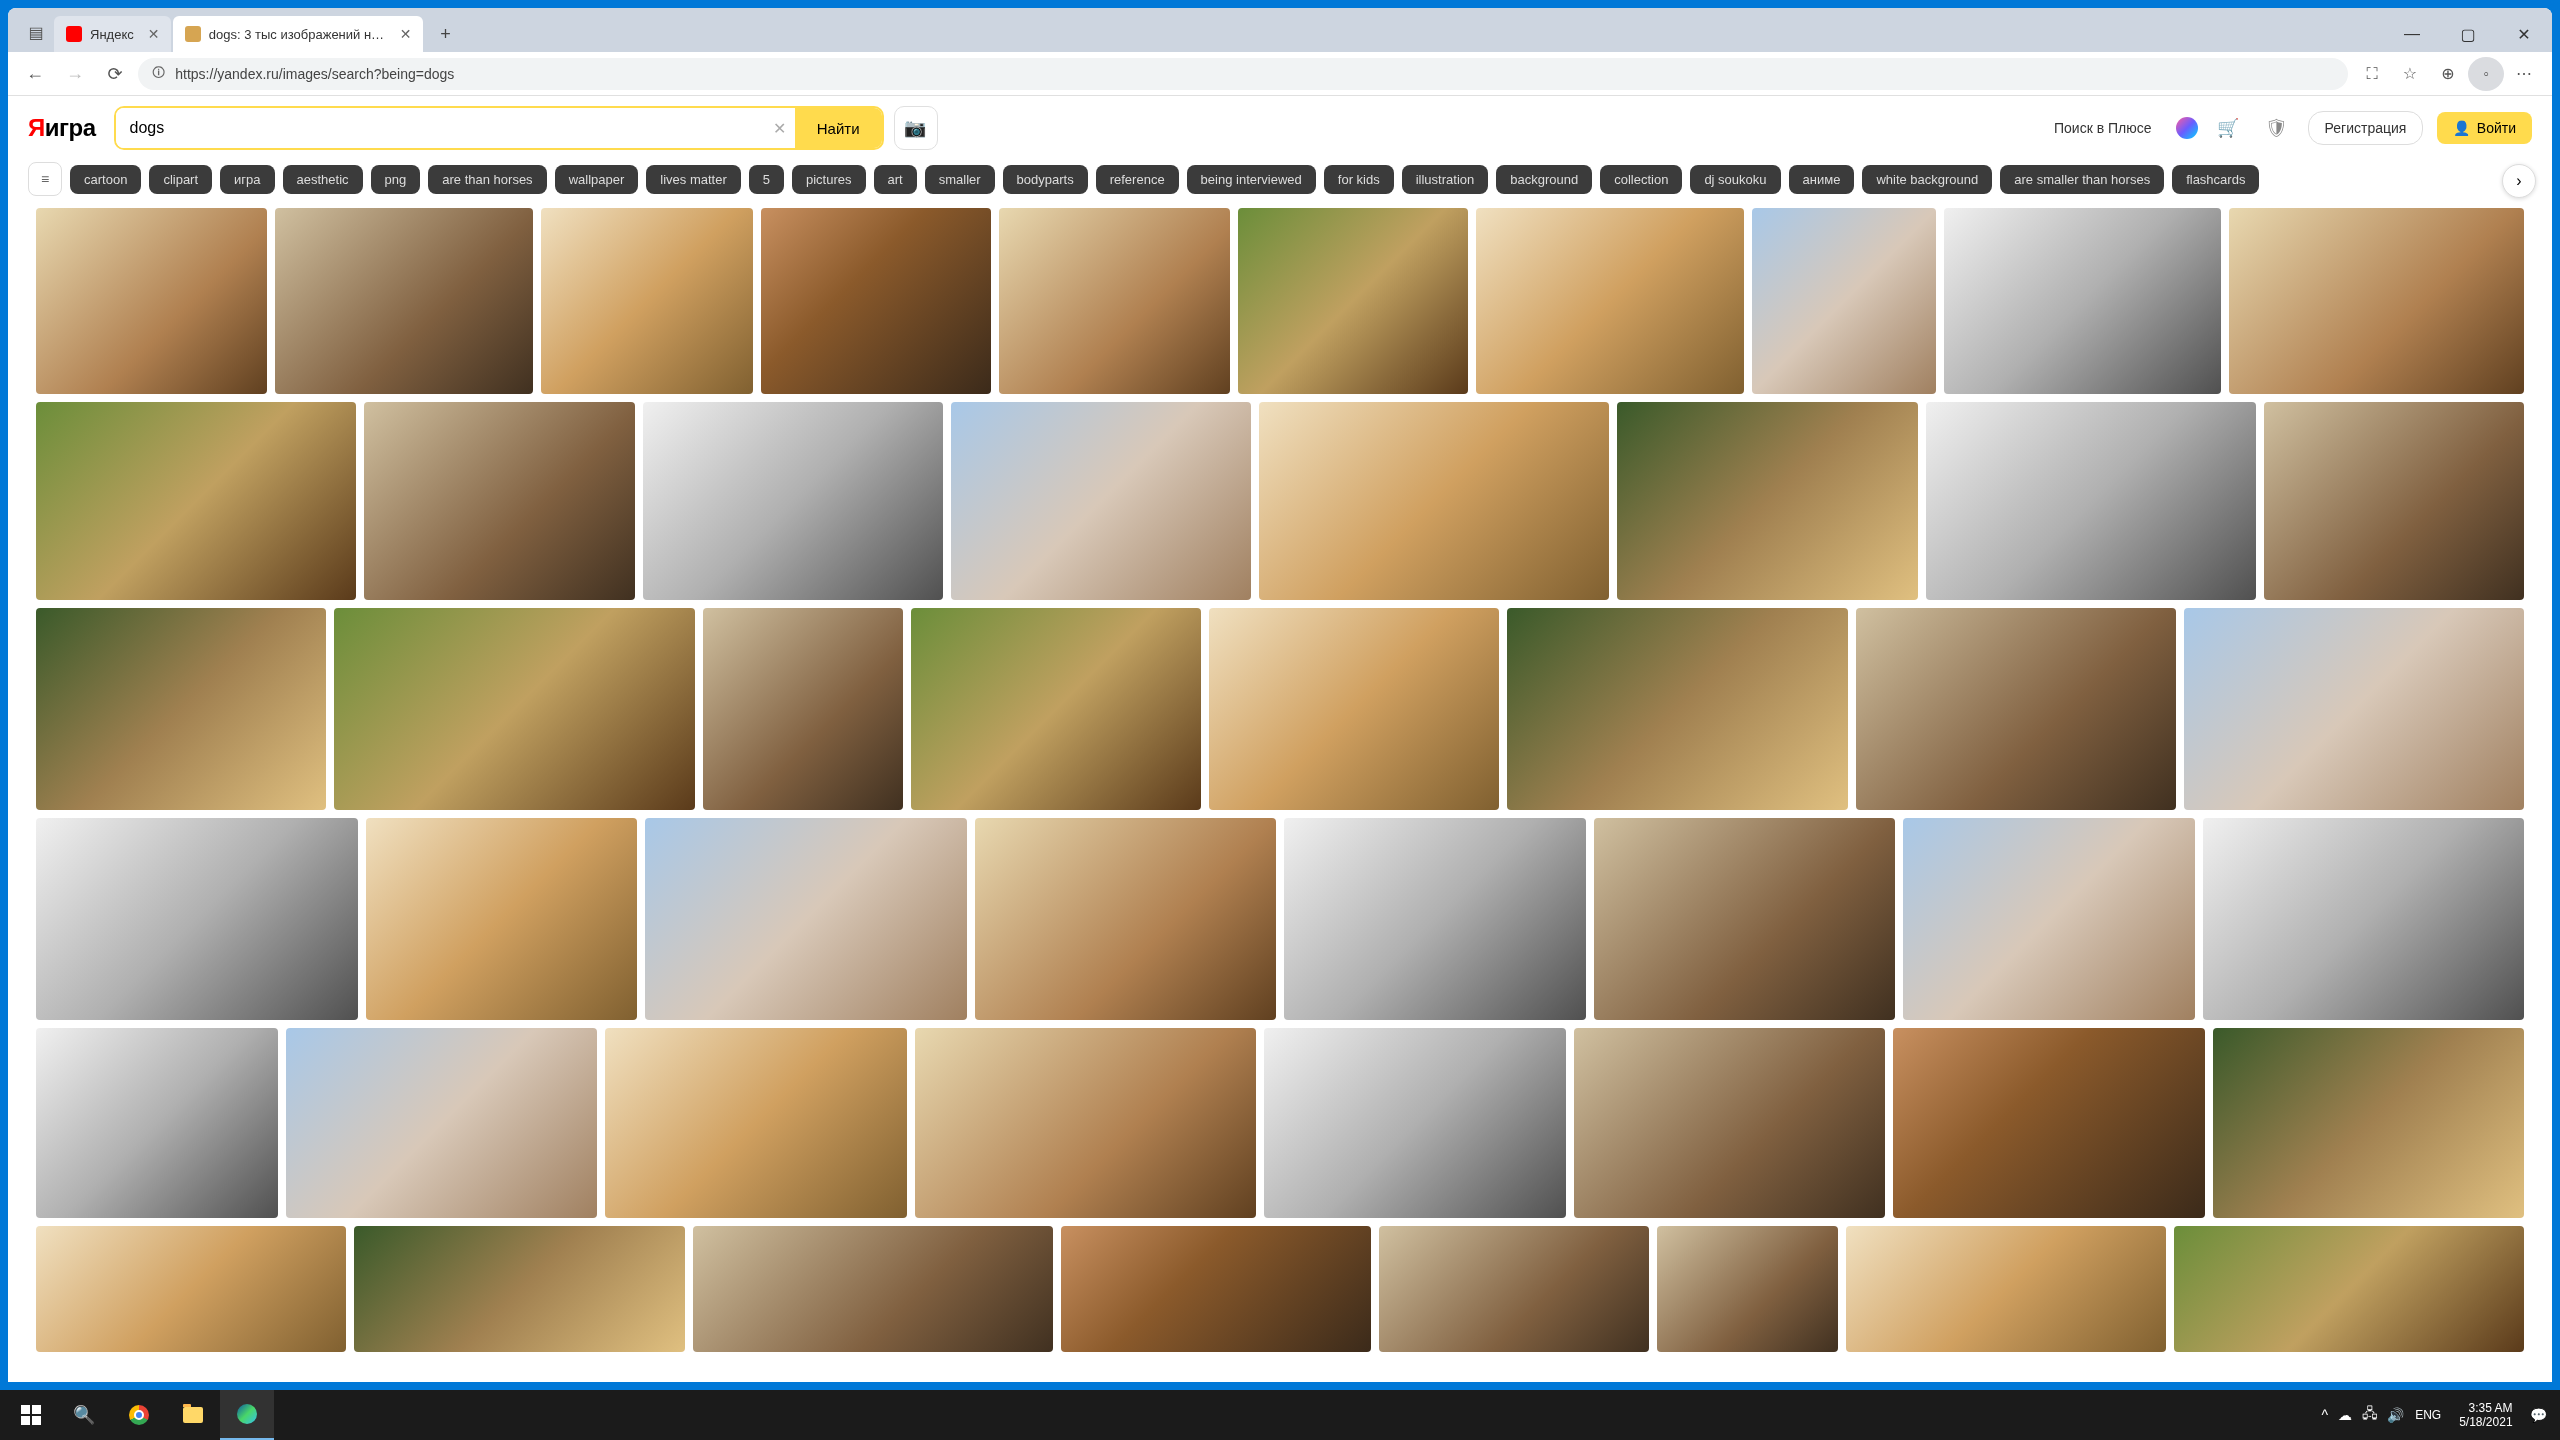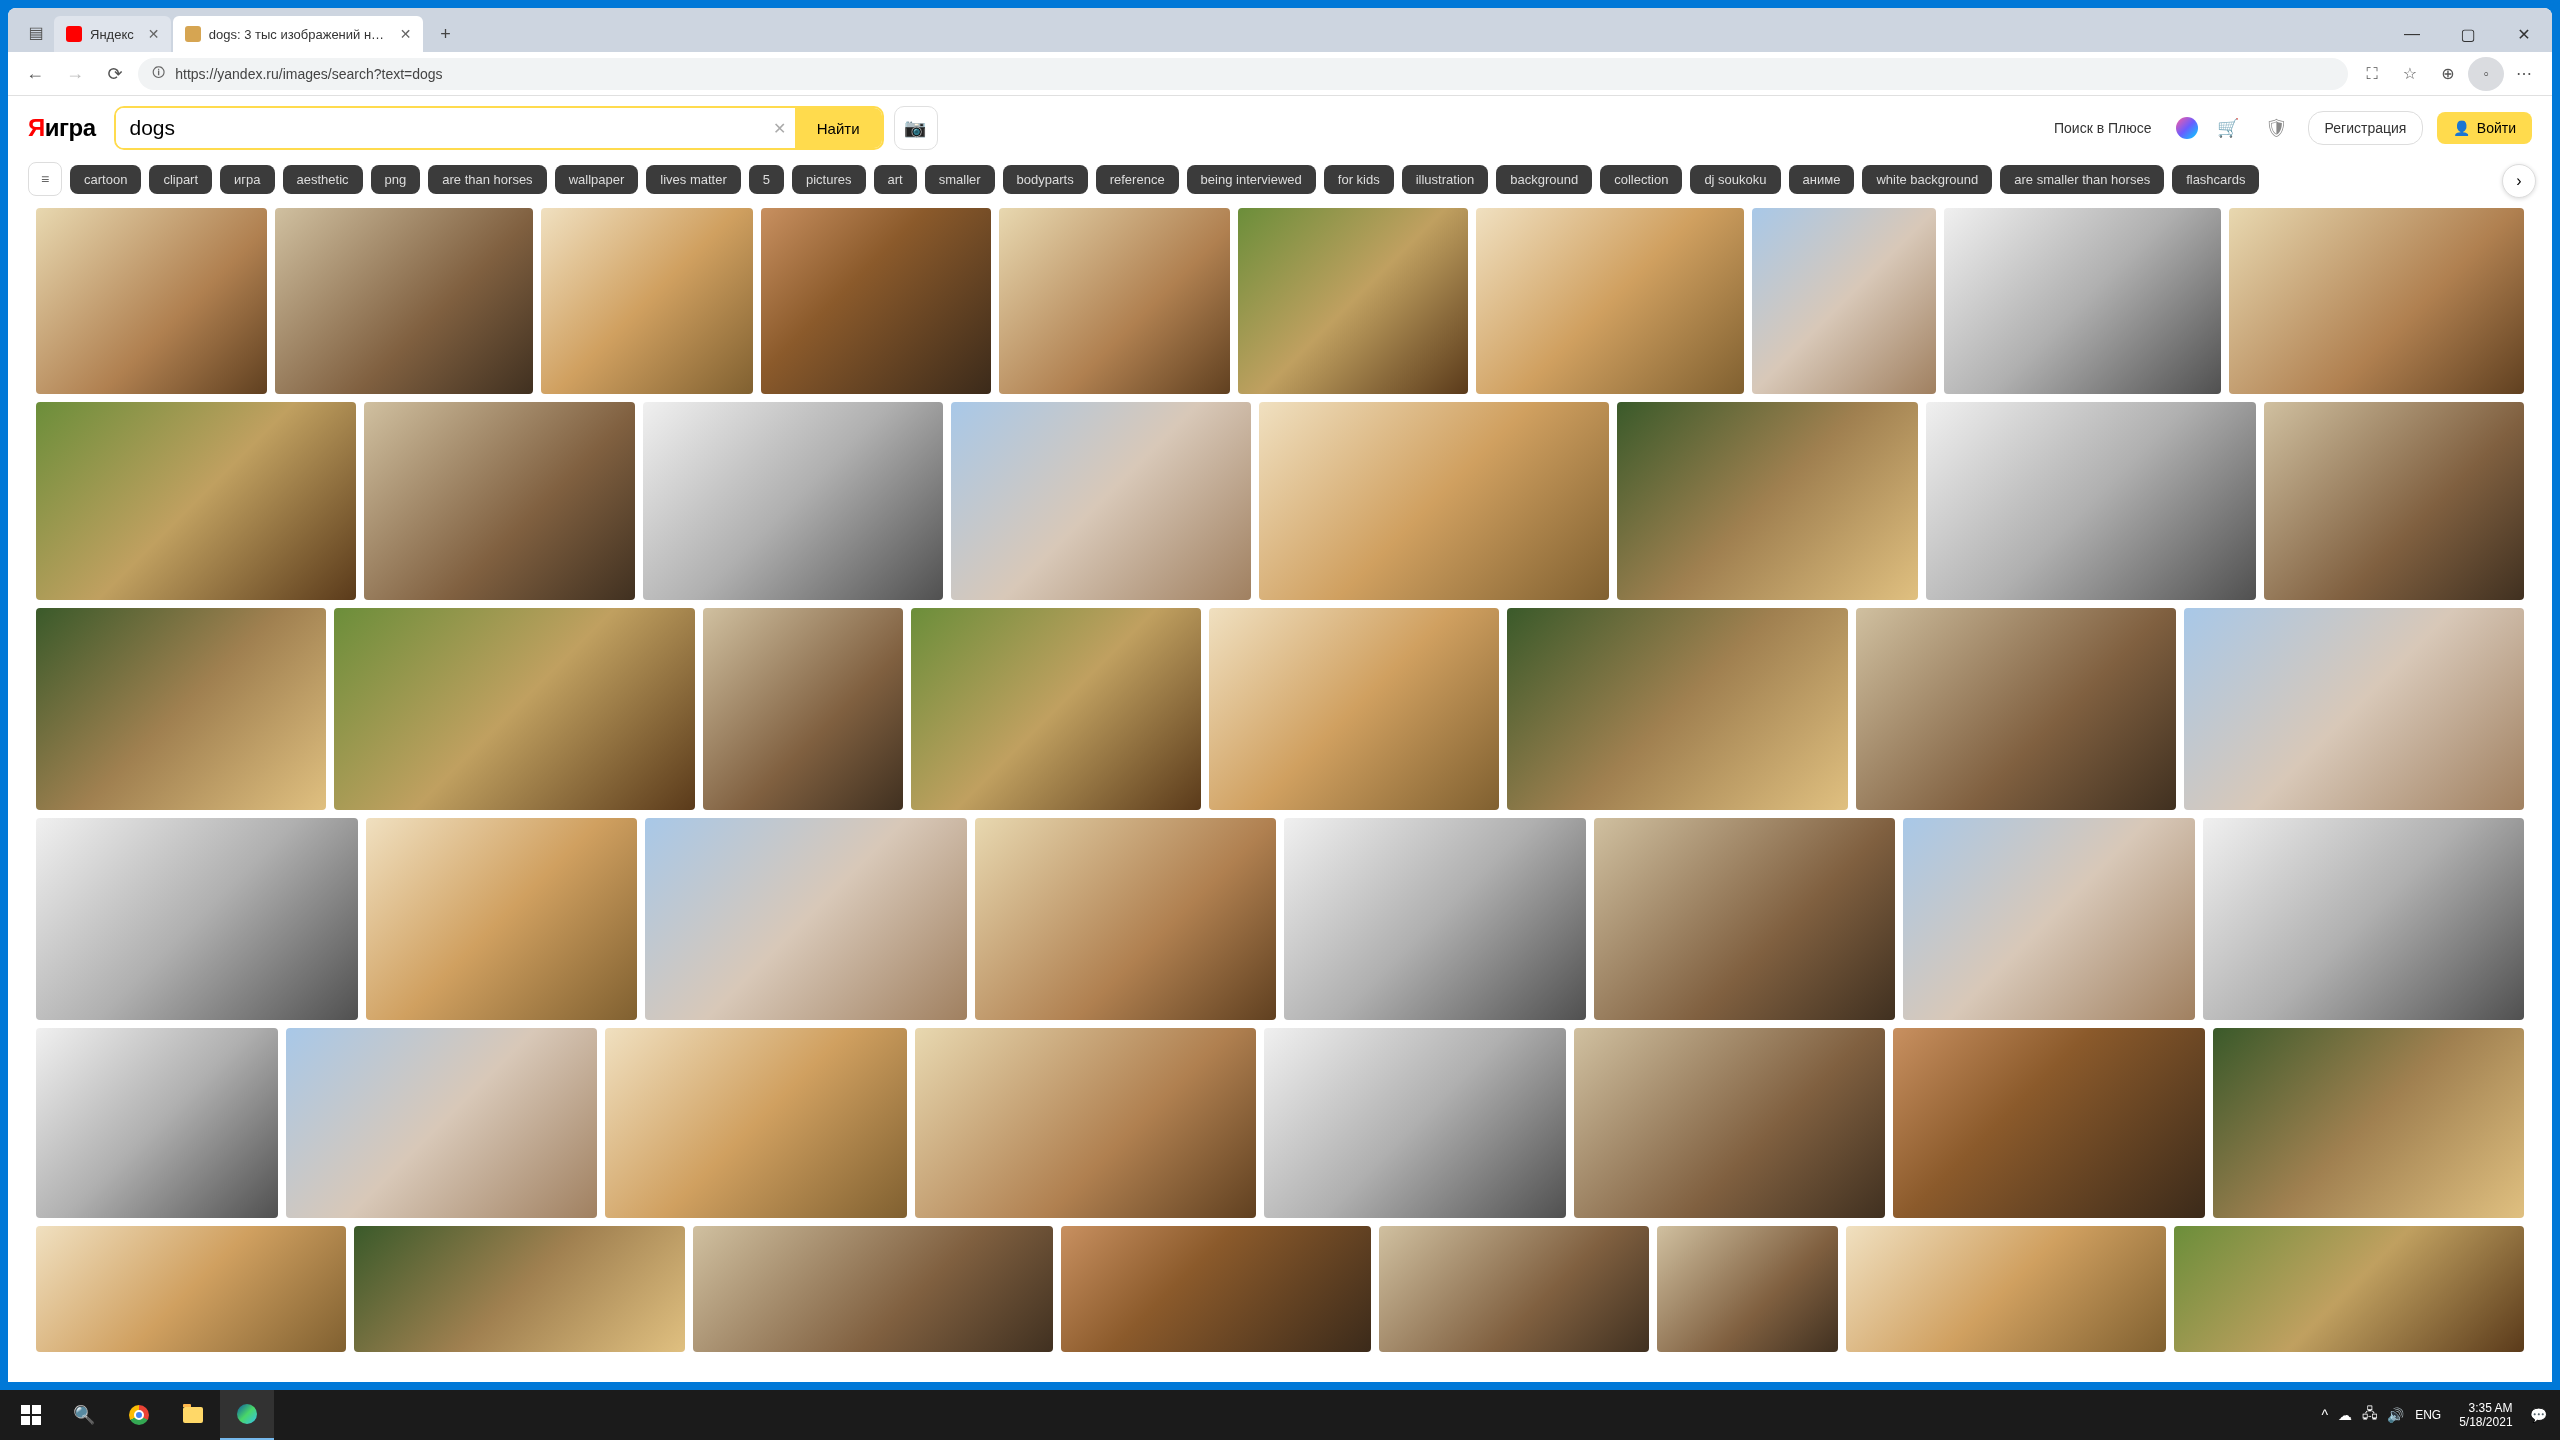--- a/index.html
+++ b/index.html
@@ -31,21 +31,21 @@
 
 
 .yandex { flex: 1; background: #fff; overflow-y: auto; }
 
 .yx-header { display: flex; align-items: center; padding: 10px 20px 4px 20px; gap: 18px; border-bottom: none; }
 .yx-logo { font-size: 24px; font-weight: bold; letter-spacing: -0.5px; }
 .yx-logo .red { color: #f00; }
 .yx-logo .black { color: #000; }
 .yx-search-wrap { display: flex; align-items: center; gap: 10px; }
 .yx-search { display: flex; align-items: center; border: 2px solid #ffdb4d; border-radius: 10px; overflow: hidden; height: 44px; width: 770px; background: #fff; }
-.yx-search input { flex: 1; border: none; outline: none; padding: 0 14px; font-size: 21px; height: 100%; }
+.yx-search input { flex: 1; border: none; outline: none; padding: 0 14px; font-size: 16px; height: 100%; }
 .yx-search .clear { width: 30px; color: #aaa; font-size: 16px; text-align: center; }
 .yx-search .find-btn { background: #ffdb4d; height: 100%; padding: 0 22px; display: flex; align-items: center; font-size: 15px; color: #000; font-weight: 500; }
 .yx-cam { width: 44px; height: 44px; border-radius: 10px; border: 1px solid #e0e0e0; display: flex; align-items: center; justify-content: center; font-size: 18px; color: #555; }
 
 .yx-header-right { margin-left: auto; display: flex; align-items: center; gap: 14px; }
 .yx-header-right .lnk { font-size: 14px; color: #333; padding: 6px 10px; }
 .yx-header-right .plus-badge { width: 22px; height: 22px; border-radius: 50%; background: linear-gradient(135deg,#ff5c9d,#6a5cff,#00d4ff); }
 .yx-header-right .icon-btn { width: 34px; height: 34px; display: flex; align-items: center; justify-content: center; color: #888; font-size: 18px; }
 .yx-header-right .reg-btn { border: 1px solid #ddd; border-radius: 15px; padding: 8px 16px; font-size: 14px; color: #333; }
 .yx-header-right .login-btn { background: #ffdb4d; border-radius: 8px; padding: 8px 16px; font-size: 14px; color: #000; display: flex; align-items: center; gap: 6px; }
@@ -120,21 +120,21 @@
       <div>✕</div>
     </div>
   </div>
 
   <div class="addrbar">
     <div class="nav-btn">←</div>
     <div class="nav-btn" style="opacity:.4;">→</div>
     <div class="nav-btn">⟳</div>
     <div class="url-box">
       <span class="lock">🛈</span>
-      <span>https://yandex.ru/images/search?text=dogs</span>
+      <span>https://yandex.ru/images/search?being=dogs</span>
     </div>
     <div class="right-icons">
       <div>⛶</div>
       <div>☆</div>
       <div>⊕</div>
       <div class="avatar">◦</div>
       <div>⋯</div>
     </div>
   </div>
 

